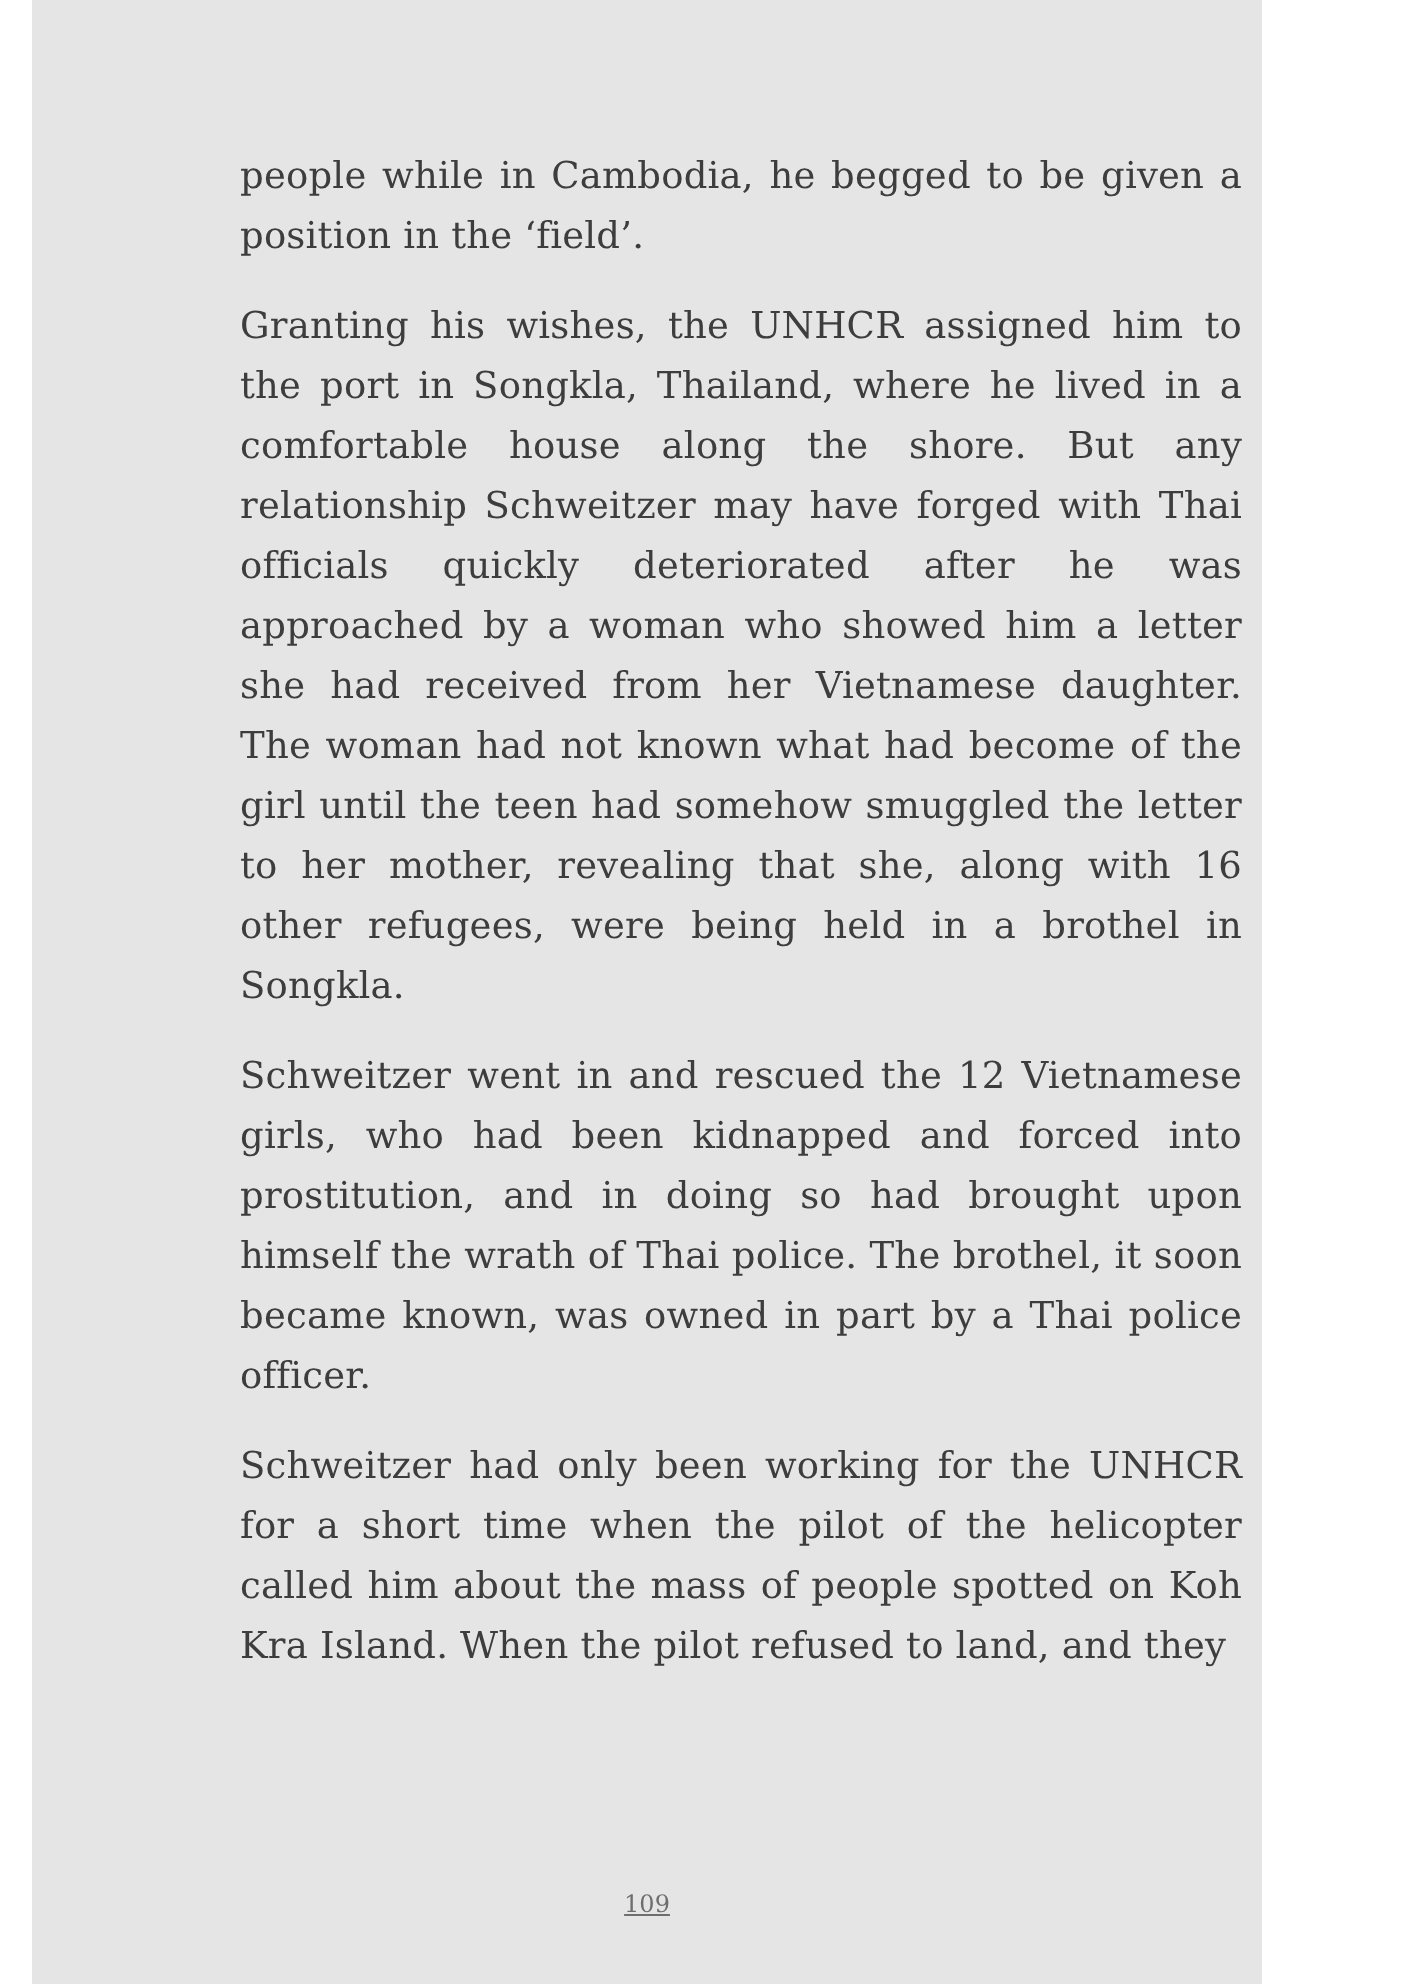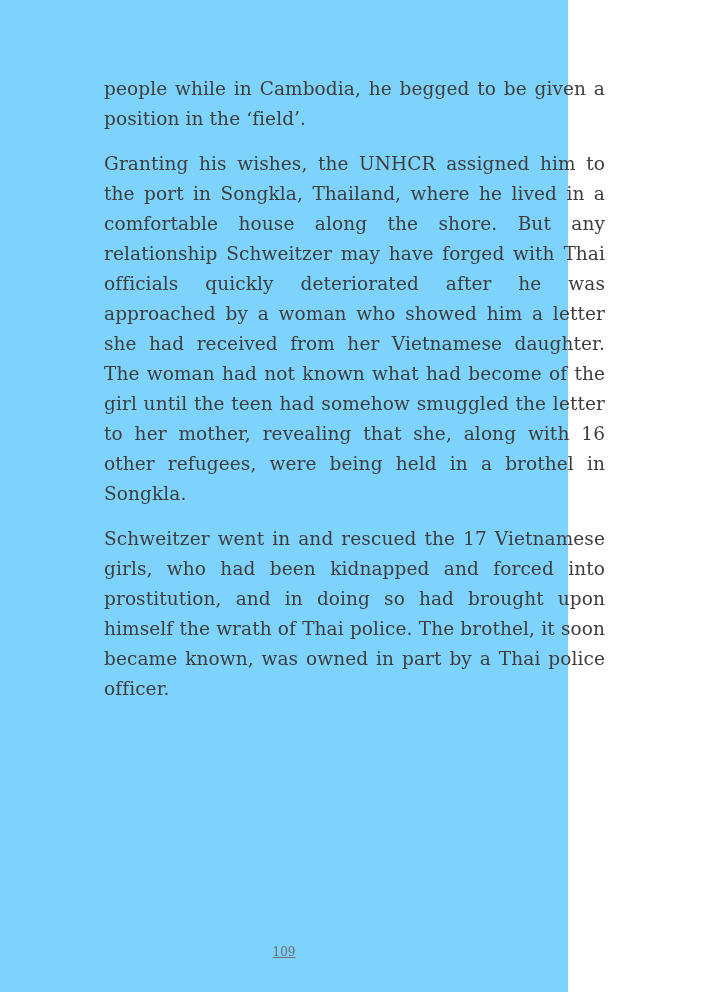--- a/index.html
+++ b/index.html
@@ -6,23 +6,24 @@
     margin: 0;
     padding: 0;
     width: 709px;
     height: 992px;
     background: #ffffff;
     overflow: hidden;
     font-family: "DejaVu Serif", serif;
   }
   .book-page {
     position: relative;
-    width: 568px;
+    width: 615px;
     height: 992px;
-    background: #7dd3fc;
+    background: #e5e5e5;
+    margin-left: 16px;
   }
   .text-block {
     position: absolute;
     left: 104px;
     top: 74px;
     width: 501px;
   }
   .para {
     margin: 0 0 15px 0;
     font-size: 18.5px;
@@ -44,16 +45,17 @@
     text-decoration: underline;
   }
 </style>
 </head>
 <body>
 
 <div class="book-page">
   <div class="text-block">
     <p class="para">people while in Cambodia, he begged to be given a position in the ‘field’.</p>
     <p class="para">Granting his wishes, the UNHCR assigned him to the port in Songkla, Thailand, where he lived in a comfortable house along the shore. But any relationship Schweitzer may have forged with Thai officials quickly deteriorated after he was approached by a woman who showed him a letter she had received from her Vietnamese daughter. The woman had not known what had become of the girl until the teen had somehow smuggled the letter to her mother, revealing that she, along with 16 other refugees, were being held in a brothel in Songkla.</p>
-    <p class="para">Schweitzer went in and rescued the 17 Vietnamese girls, who had been kidnapped and forced into prostitution, and in doing so had brought upon himself the wrath of Thai police. The brothel, it soon became known, was owned in part by a Thai police officer.</p>
+    <p class="para">Schweitzer went in and rescued the 12 Vietnamese girls, who had been kidnapped and forced into prostitution, and in doing so had brought upon himself the wrath of Thai police. The brothel, it soon became known, was owned in part by a Thai police officer.</p>
+    <p class="para">Schweitzer had only been working for the UNHCR for a short time when the pilot of the helicopter called him about the mass of people spotted on Koh Kra Island. When the pilot refused to land, and they</p>
   </div>
   <div class="page-number">109</div>
 </div>
 
 </body></html>

